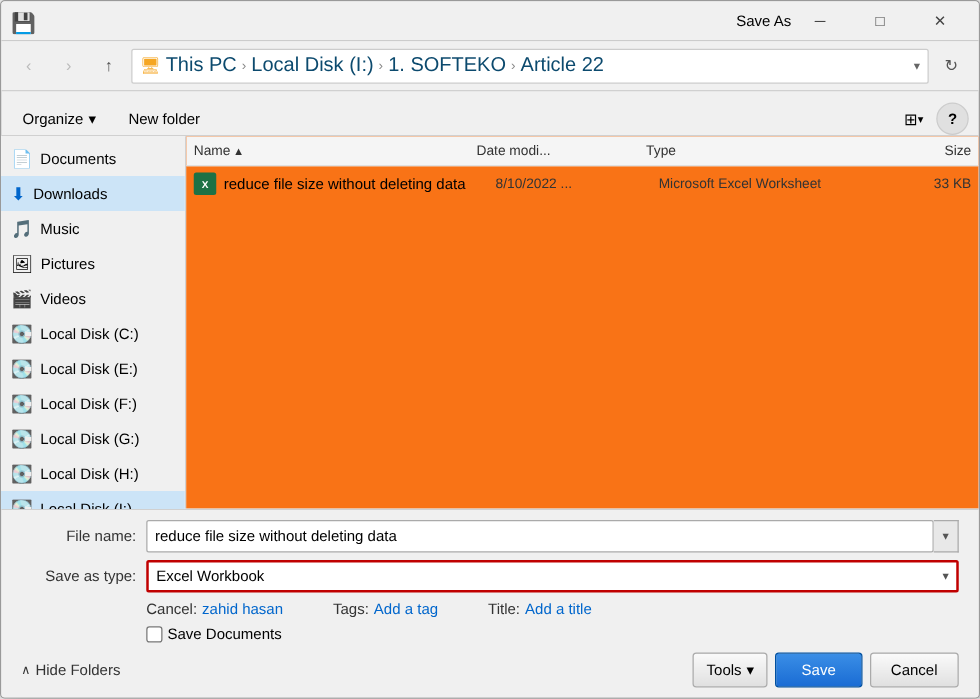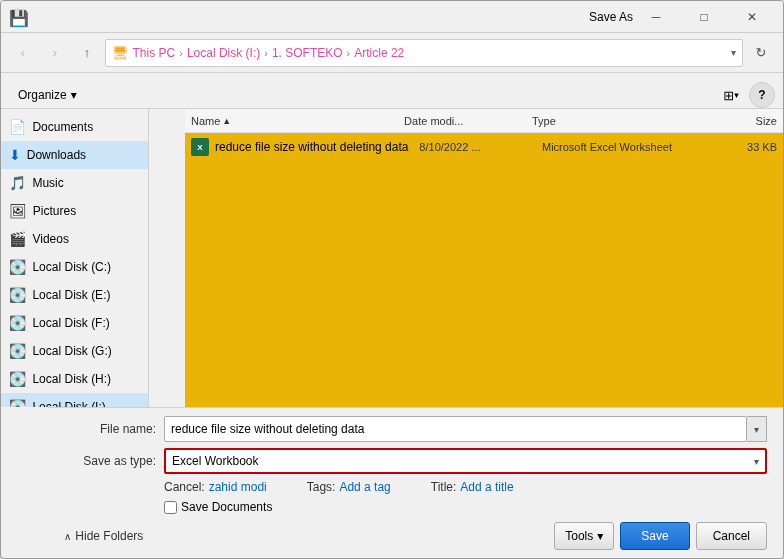--- a/index.html
+++ b/index.html
@@ -63,21 +63,21 @@
       background: #fff;
       display: flex;
       align-items: center;
       padding: 0 6px;
       font-size: 12px;
       gap: 4px;
       border-radius: 2px;
     }
     .path-folder-icon { color: #f5a623; font-size: 13px; }
     .path-separator { color: #888; font-size: 11px; }
-    .path-segment { font-size: 12px; color: #ec4899; }
+    .path-segment { font-size: 16px; color: #0c4a6e; }
     .path-dropdown { margin-left: auto; color: #666; font-size: 10px; cursor: pointer; }
     .refresh-btn {
       width: 28px; height: 28px;
       border: 1px solid transparent;
       background: transparent;
       cursor: pointer;
       border-radius: 3px;
       display: flex; align-items: center; justify-content: center;
       color: #555; font-size: 13px;
     }
@@ -159,25 +159,24 @@
       font-size: 12px;
       gap: 6px;
       white-space: nowrap;
     }
     .sidebar-item.active { background: #cce4f7; }
     .sidebar-item .item-icon { font-size: 14px; flex-shrink: 0; }
 
     
     .file-list {
       flex: 1;
-      background: #eab308;
+      background: #f97316;
       overflow-y: auto;
       display: flex;
       flex-direction: column;
-      margin-left: 36px;
     }
     .file-list-header {
       display: flex;
       align-items: center;
       height: 24px;
       border-bottom: 1px solid #e0e0e0;
       background: #f5f5f5;
       font-size: 11px;
       color: #333;
       padding: 0 6px;
@@ -210,21 +209,20 @@
     .file-date { flex: 1.2; font-size: 11px; color: #333; }
     .file-type { flex: 1.5; font-size: 11px; color: #333; }
     .file-size { flex: 0.8; font-size: 11px; color: #333; text-align: right; }
 
     
     .bottom-area {
       background: #f0f0f0;
       border-top: 1px solid #d0d0d0;
       padding: 8px 16px;
       flex-shrink: 0;
-      margin-left: 47px;
     }
     .field-row {
       display: flex;
       align-items: center;
       margin-bottom: 6px;
     }
     .field-label {
       width: 100px;
       font-size: 12px;
       color: #333;
@@ -353,20 +351,23 @@
       <span class="path-segment">Article 22</span>
       <span class="path-dropdown">▾</span>
     </div>
     <button class="refresh-btn">↻</button>
   </div>
 
   <div class="toolbar">
     <button class="toolbar-btn">
       <span>Organize</span>
       <span>▾</span>
+    </button>
+    <button class="toolbar-btn">
+      <span>New folder</span>
     </button>
     <div class="toolbar-right">
       <button class="view-btn">
         <span>⊞</span>
         <span style="font-size:9px">▾</span>
       </button>
       <button class="help-btn">
         <span>?</span>
       </button>
     </div>
@@ -461,21 +462,21 @@
     <div class="field-row">
       <span class="field-label">Save as type:</span>
       <div class="field-input-dropdown">
         <span>Excel Workbook</span>
         <span class="dropdown-arrow">▾</span>
       </div>
     </div>
 
     <div class="meta-row">
       <span class="meta-label">Cancel:</span>
-      <a class="meta-link">zahid modi</a>
+      <a class="meta-link">zahid hasan</a>
       <span class="meta-sep"></span>
       <span class="meta-label">Tags:</span>
       <a class="meta-link">Add a tag</a>
       <span class="meta-sep"></span>
       <span class="meta-label">Title:</span>
       <a class="meta-link">Add a title</a>
     </div>
 
     <div class="thumbnail-row">
       <input type="checkbox" style="margin-right: 4px;">

